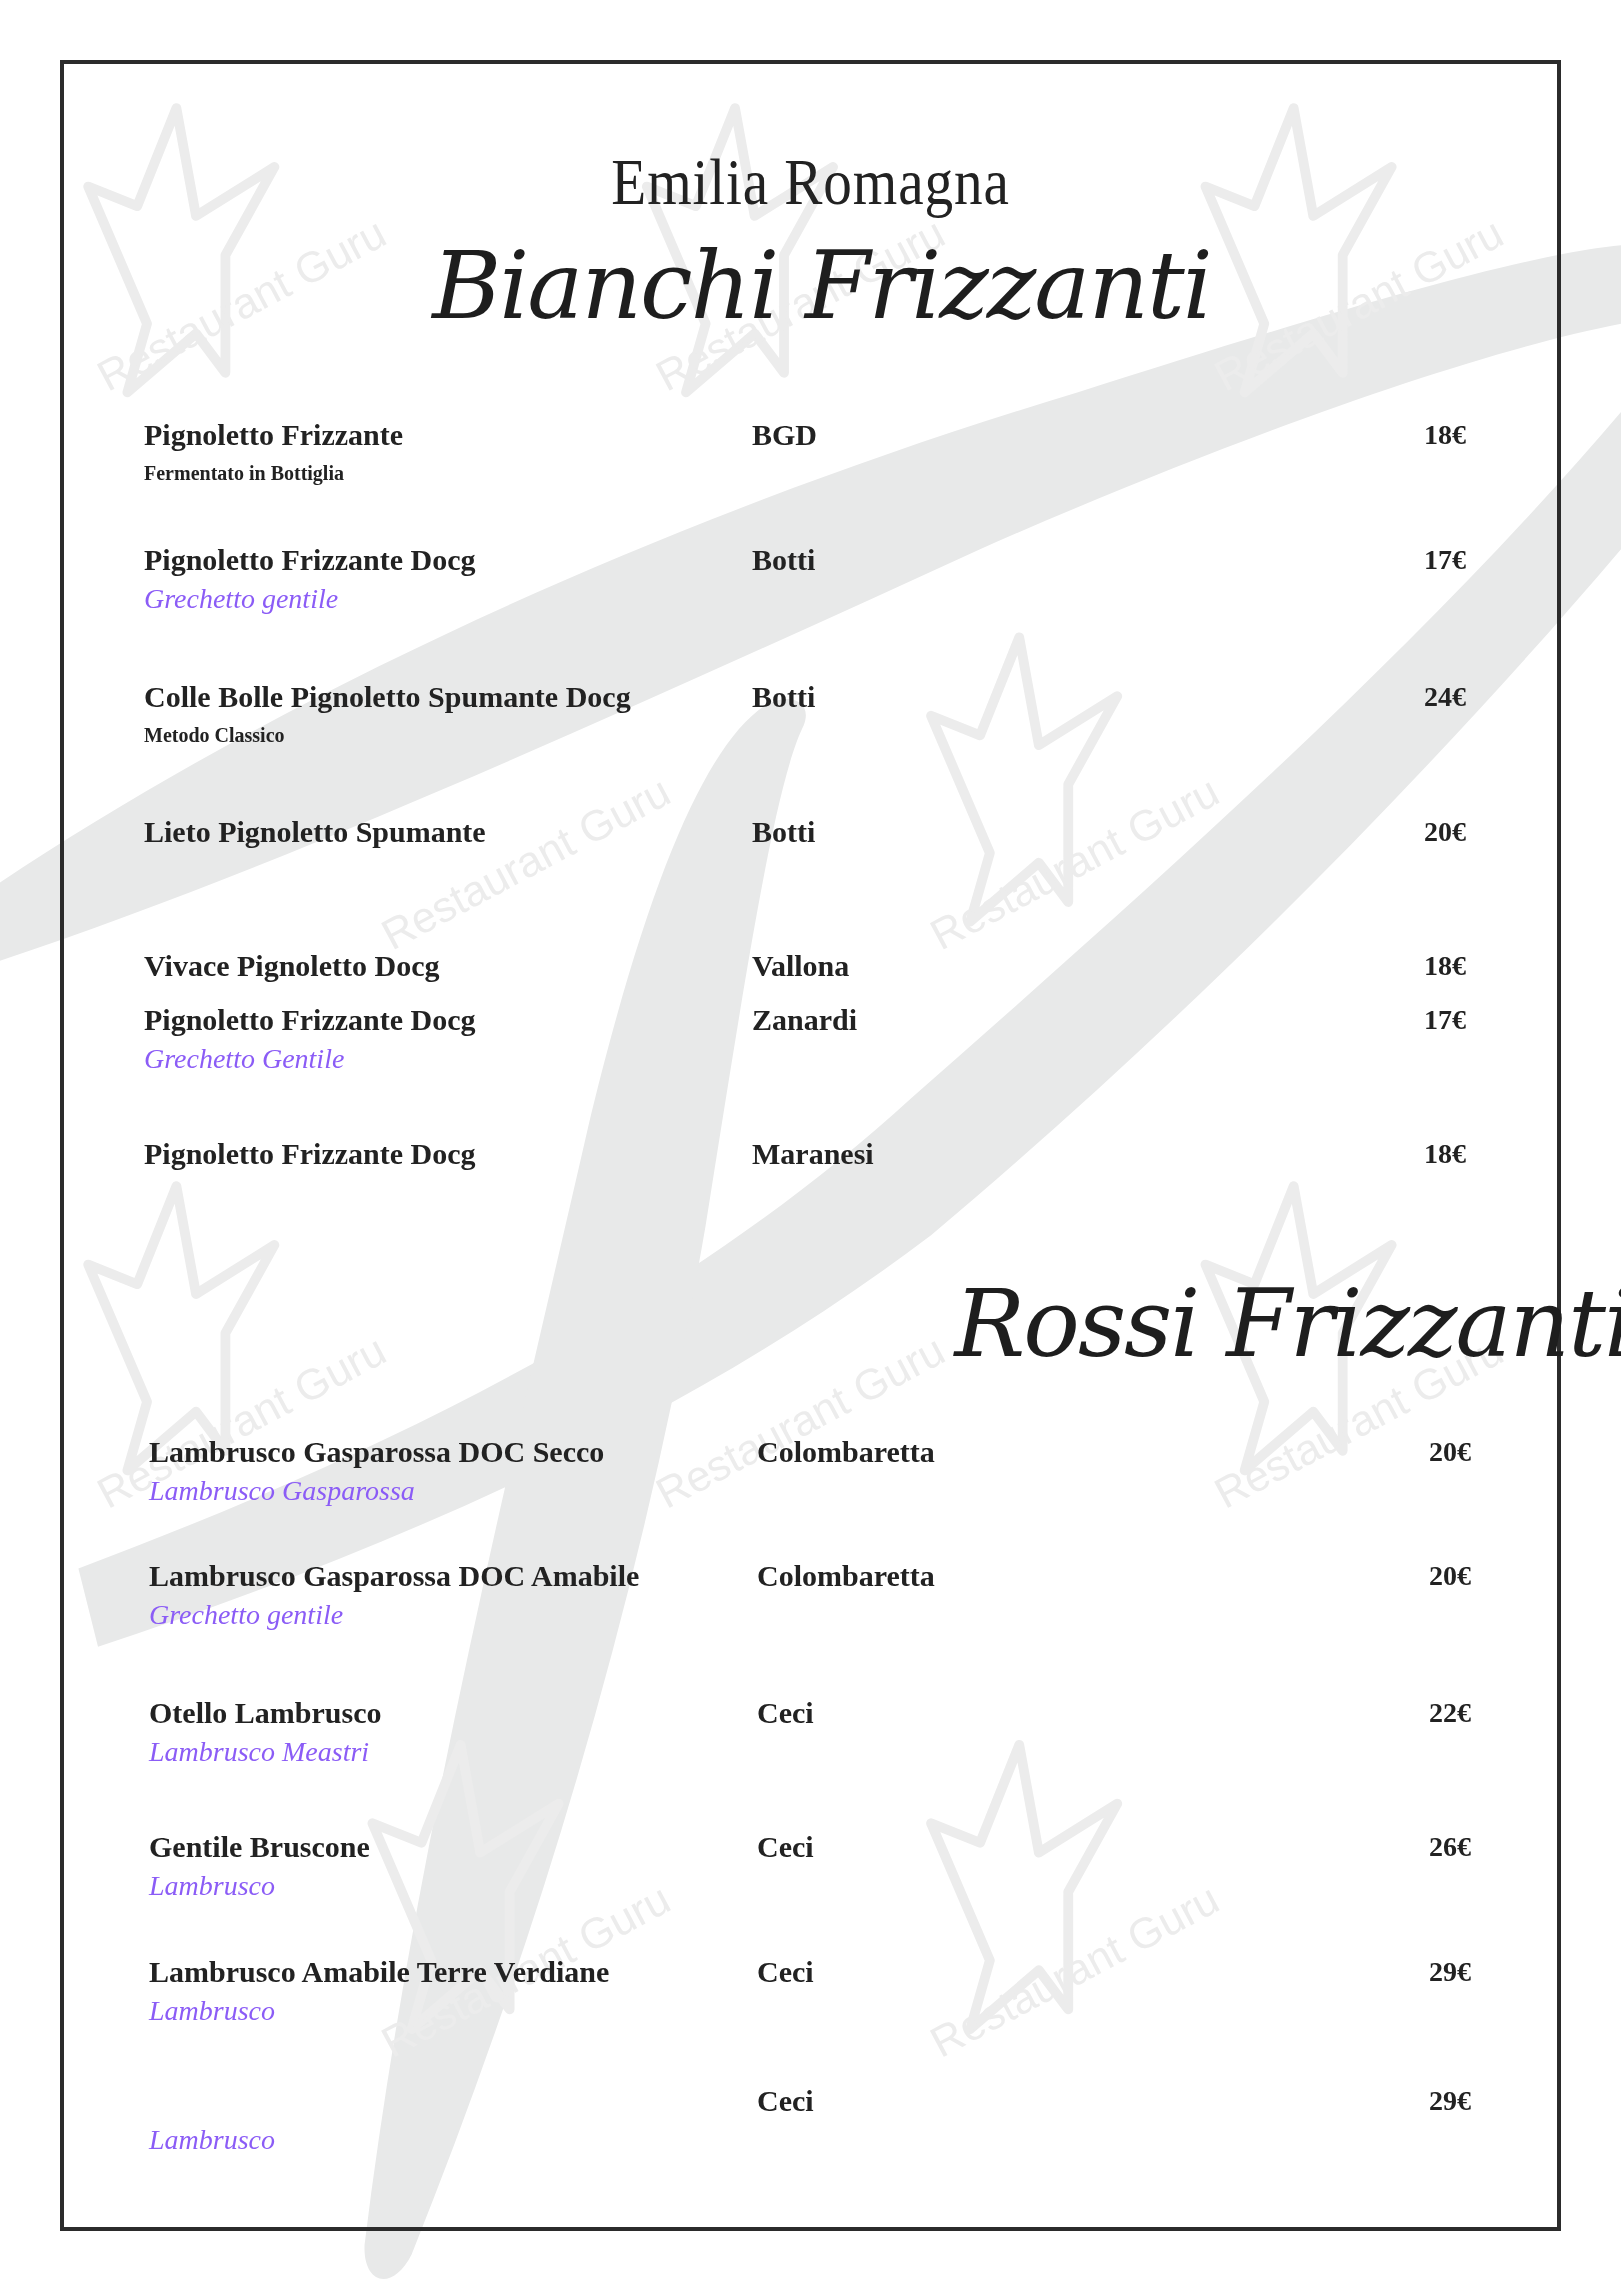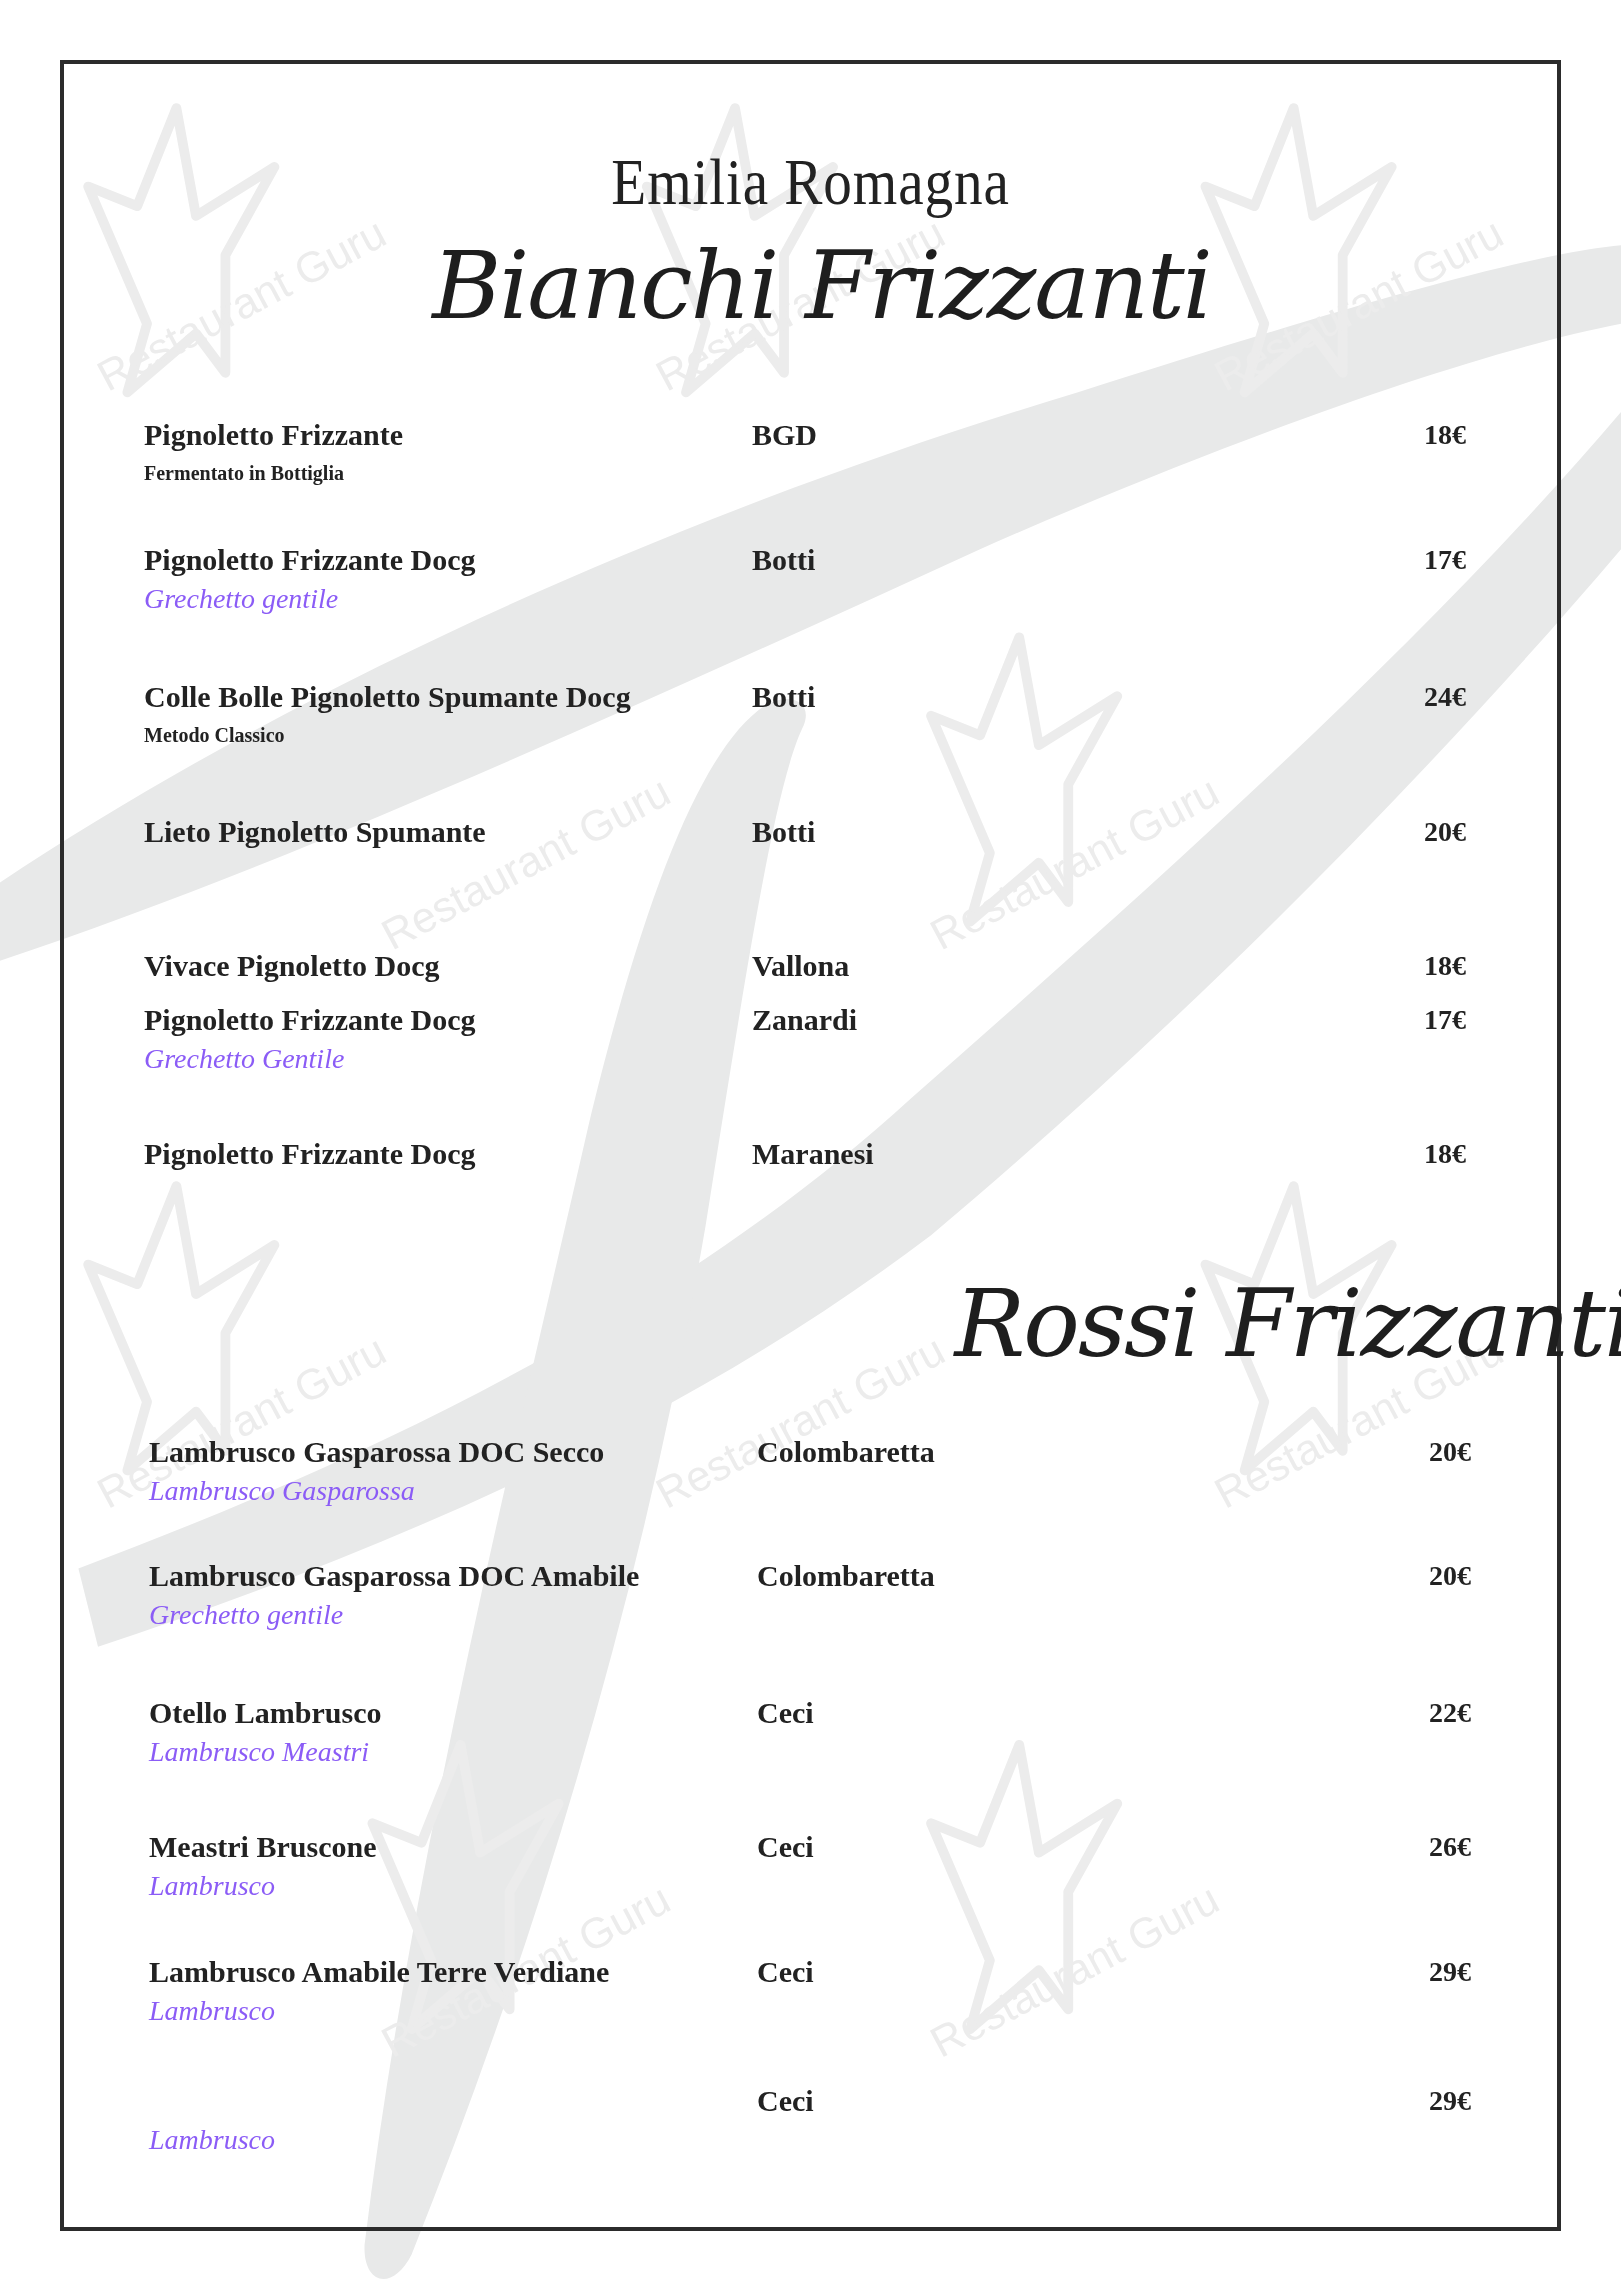--- a/index.html
+++ b/index.html
@@ -136,21 +136,21 @@
     <span class="producer" style="left:608px;">Colombaretta</span>
     <span class="price" style="left:1204px;">20€</span>
   </div>
   <div class="row" style="left:149px; top:1693px; width:1323px;">
     <span class="name">Otello Lambrusco</span>
     <span class="sub">Lambrusco Meastri</span>
     <span class="producer" style="left:608px;">Ceci</span>
     <span class="price" style="left:1204px;">22€</span>
   </div>
   <div class="row" style="left:149px; top:1827px; width:1323px;">
-    <span class="name">Meastri Bruscone</span>
+    <span class="name">Gentile Bruscone</span>
     <span class="sub">Lambrusco</span>
     <span class="producer" style="left:608px;">Ceci</span>
     <span class="price" style="left:1204px;">26€</span>
   </div>
   <div class="row" style="left:149px; top:1952px; width:1323px;">
     <span class="name">Lambrusco Amabile Terre Verdiane</span>
     <span class="sub">Lambrusco</span>
     <span class="producer" style="left:608px;">Ceci</span>
     <span class="price" style="left:1204px;">29€</span>
   </div>

